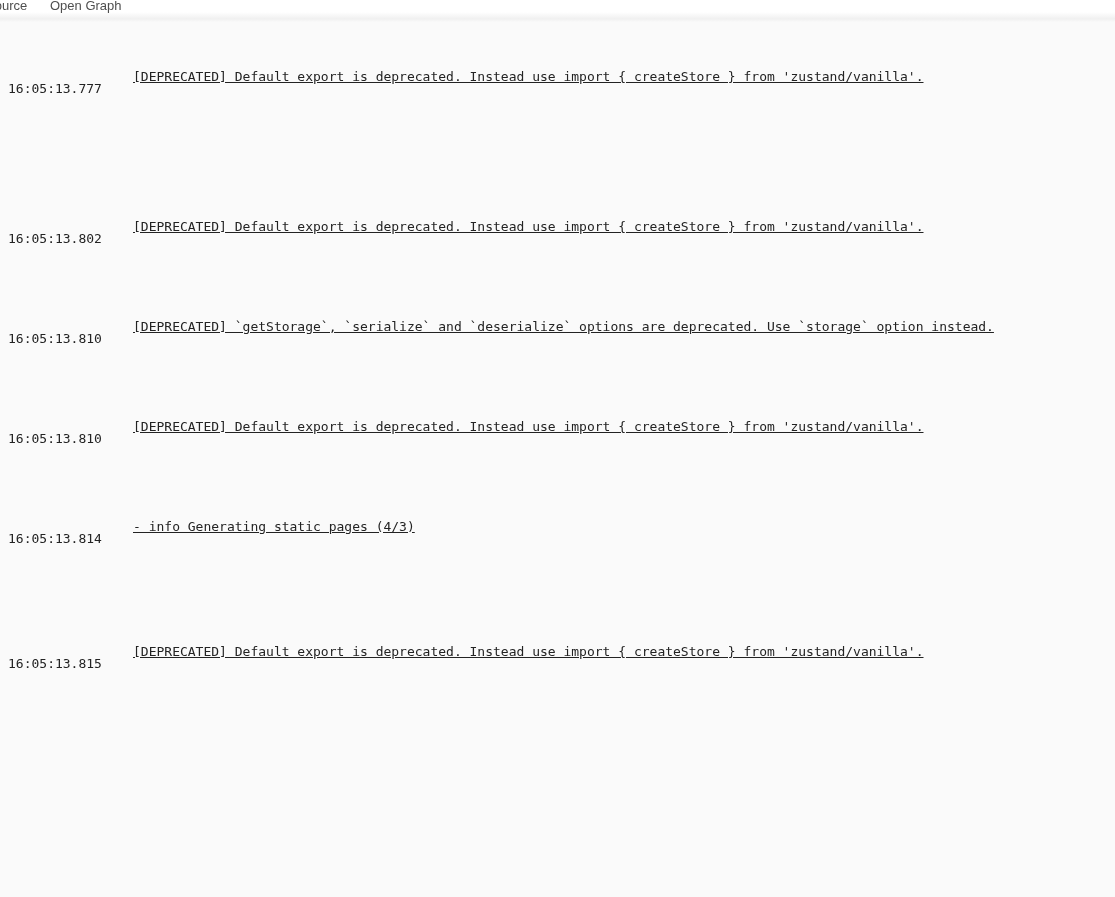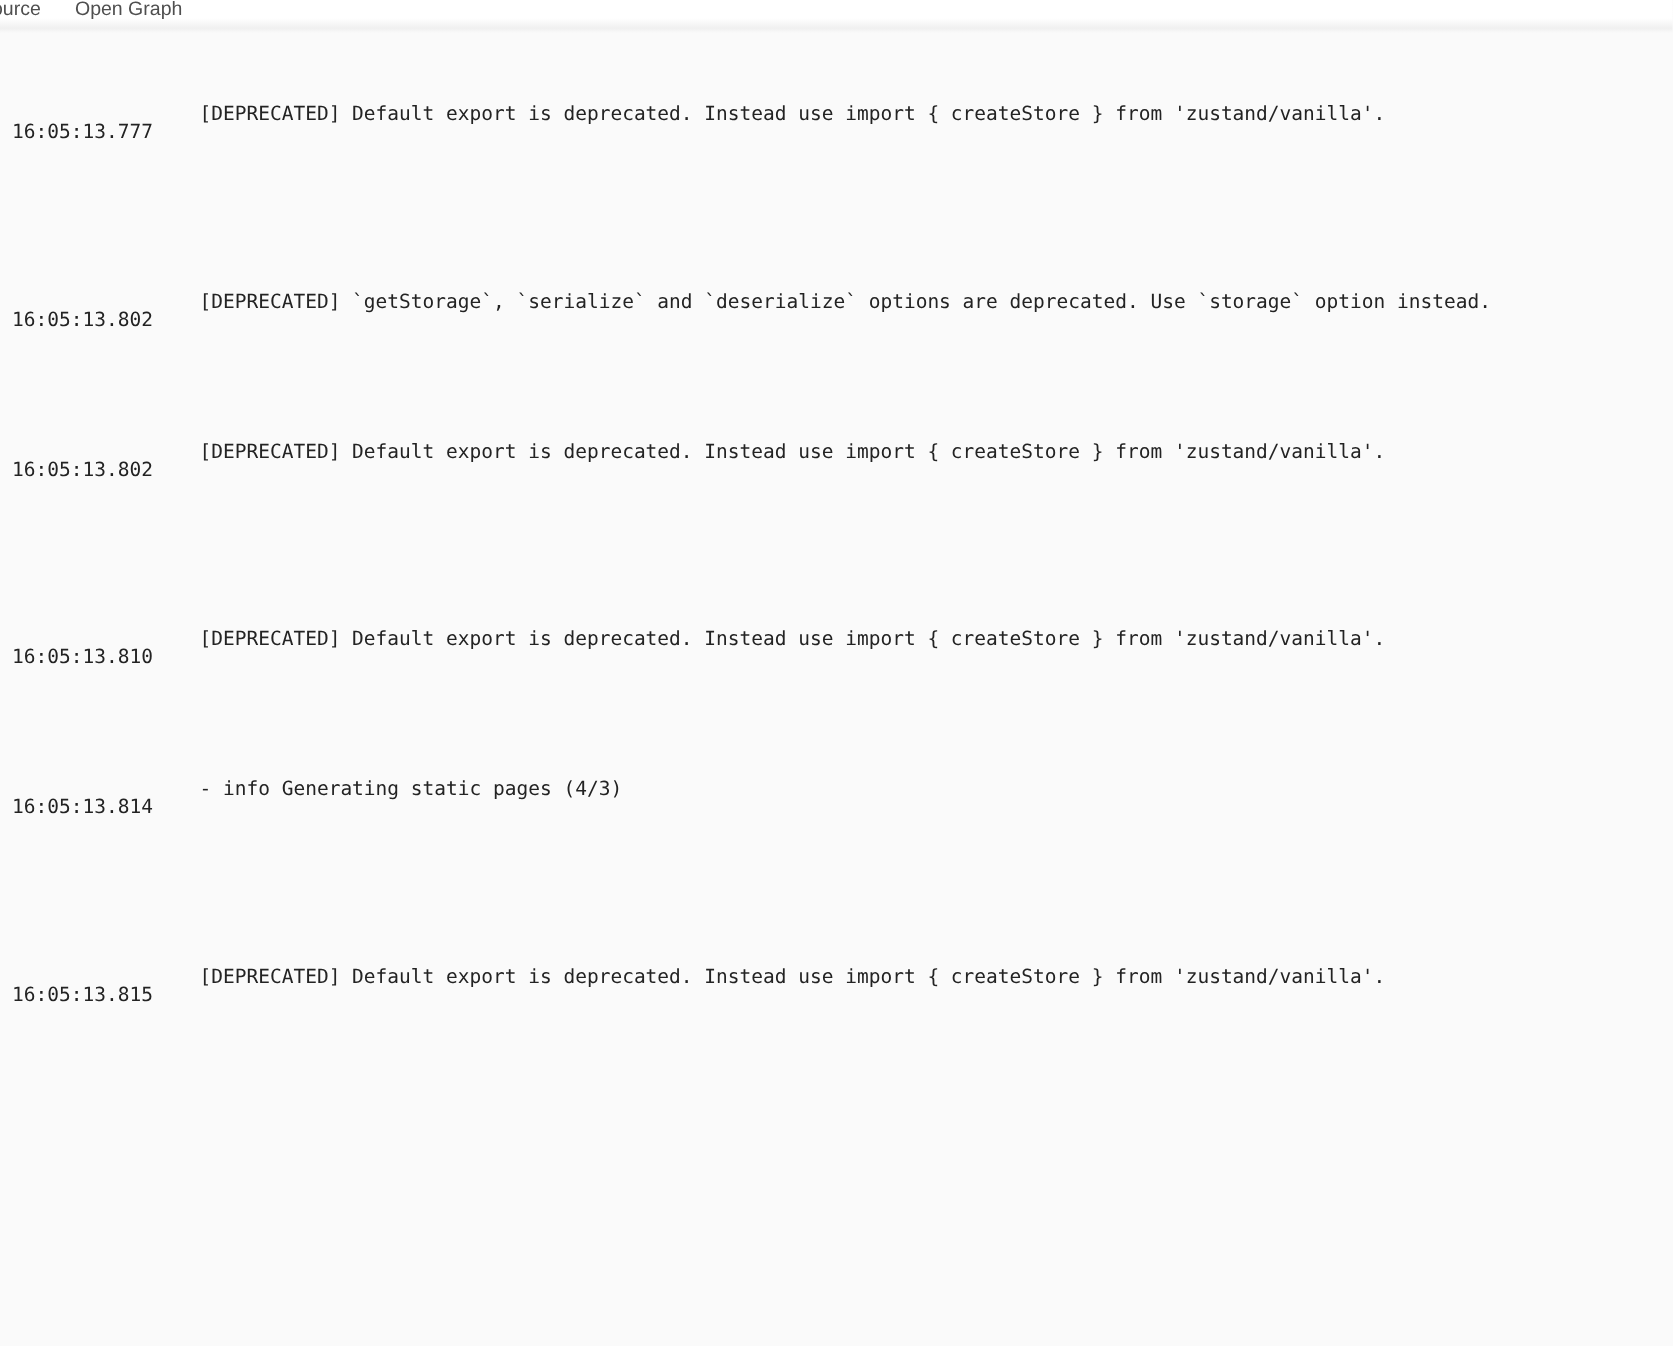--- a/index.html
+++ b/index.html
@@ -49,38 +49,38 @@
     white-space: pre;
     overflow: hidden;
   }
   .row { height: 25px; }
   .ts {
     display: inline-block;
     width: 125px;
     vertical-align: top;
     margin-top: 12px;
   }
-  .msg { white-space: pre; }
+  .msg { white-space: pre; text-decoration: underline; }
 </style>
 </head>
 <body>
 
 <div class="topbar">
   <span class="tab tab-source">Source</span>
   <span class="tab tab-open-graph">Open Graph</span>
 </div>
 
 <div class="log">
   <div class="row"><span class="ts">16:05:13.777</span><span class="msg">[DEPRECATED] Default export is deprecated. Instead use import { createStore } from 'zustand/vanilla'.</span></div>
 
 
-  <div class="row"><span class="ts">16:05:13.802</span><span class="msg">[DEPRECATED] `getStorage`, `serialize` and `deserialize` options are deprecated. Use `storage` option instead.</span></div>
 
   <div class="row"><span class="ts">16:05:13.802</span><span class="msg">[DEPRECATED] Default export is deprecated. Instead use import { createStore } from 'zustand/vanilla'.</span></div>
 
+  <div class="row"><span class="ts">16:05:13.810</span><span class="msg">[DEPRECATED] `getStorage`, `serialize` and `deserialize` options are deprecated. Use `storage` option instead.</span></div>
 
   <div class="row"><span class="ts">16:05:13.810</span><span class="msg">[DEPRECATED] Default export is deprecated. Instead use import { createStore } from 'zustand/vanilla'.</span></div>
 
   <div class="row"><span class="ts">16:05:13.814</span><span class="msg">- info Generating static pages (4/3)</span></div>
 
 
   <div class="row"><span class="ts">16:05:13.815</span><span class="msg">[DEPRECATED] Default export is deprecated. Instead use import { createStore } from 'zustand/vanilla'.</span></div>
 
   
 

